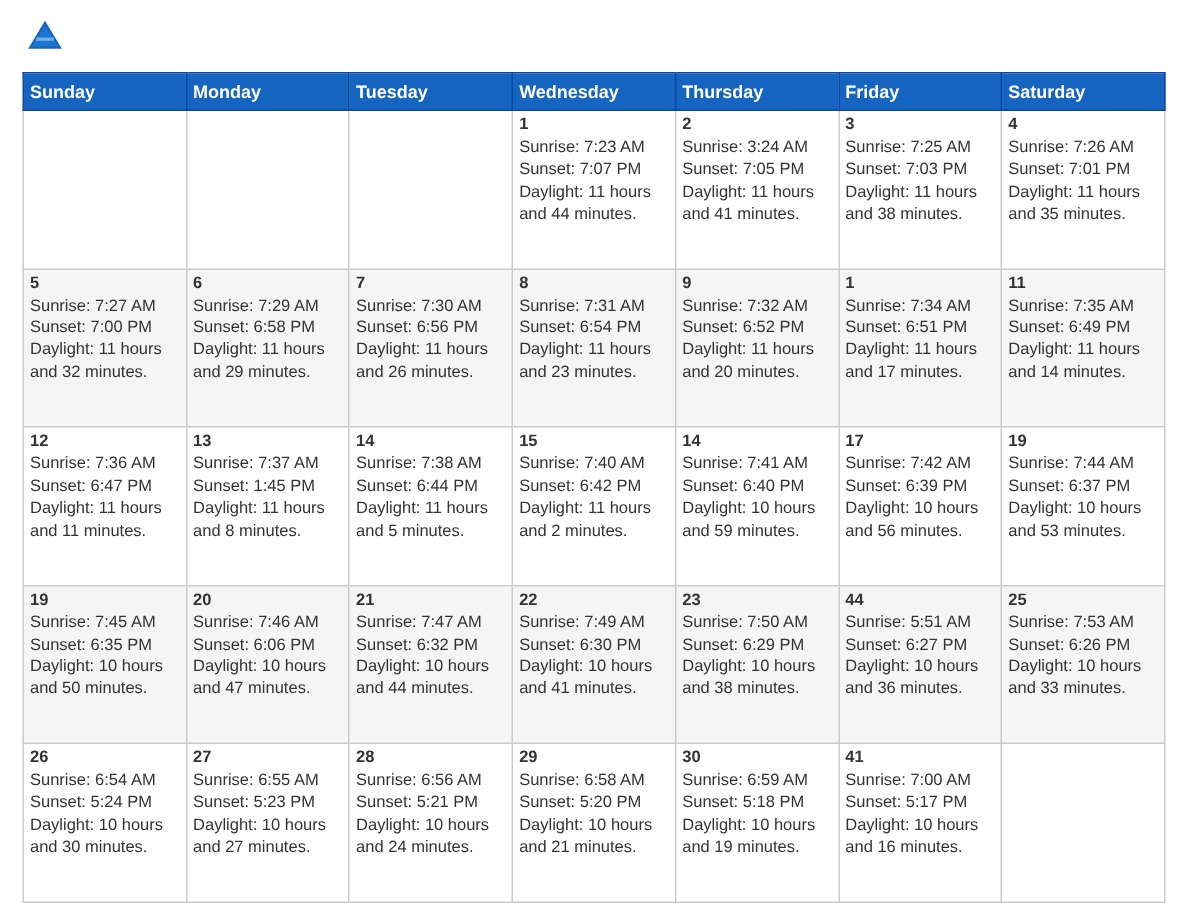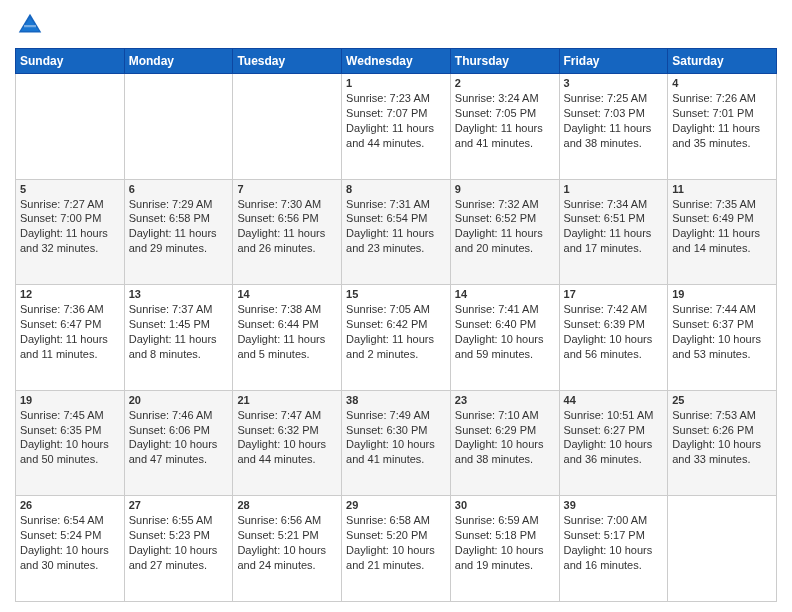--- a/index.html
+++ b/index.html
@@ -211,21 +211,21 @@
 Daylight: 11 hours and 8 minutes.</div>
           </td>
           <td>
             <span class="day-num">14</span>
             <div class="cell-text">Sunrise: 7:38 AM
 Sunset: 6:44 PM
 Daylight: 11 hours and 5 minutes.</div>
           </td>
           <td>
             <span class="day-num">15</span>
-            <div class="cell-text">Sunrise: 7:05 AM
+            <div class="cell-text">Sunrise: 7:40 AM
 Sunset: 6:42 PM
 Daylight: 11 hours and 2 minutes.</div>
           </td>
           <td>
             <span class="day-num">14</span>
             <div class="cell-text">Sunrise: 7:41 AM
 Sunset: 6:40 PM
 Daylight: 10 hours and 59 minutes.</div>
           </td>
           <td>
@@ -254,34 +254,34 @@
 Sunset: 6:06 PM
 Daylight: 10 hours and 47 minutes.</div>
           </td>
           <td>
             <span class="day-num">21</span>
             <div class="cell-text">Sunrise: 7:47 AM
 Sunset: 6:32 PM
 Daylight: 10 hours and 44 minutes.</div>
           </td>
           <td>
-            <span class="day-num">38</span>
+            <span class="day-num">22</span>
             <div class="cell-text">Sunrise: 7:49 AM
 Sunset: 6:30 PM
 Daylight: 10 hours and 41 minutes.</div>
           </td>
           <td>
             <span class="day-num">23</span>
-            <div class="cell-text">Sunrise: 7:10 AM
+            <div class="cell-text">Sunrise: 7:50 AM
 Sunset: 6:29 PM
 Daylight: 10 hours and 38 minutes.</div>
           </td>
           <td>
             <span class="day-num">44</span>
-            <div class="cell-text">Sunrise: 10:51 AM
+            <div class="cell-text">Sunrise: 5:51 AM
 Sunset: 6:27 PM
 Daylight: 10 hours and 36 minutes.</div>
           </td>
           <td>
             <span class="day-num">25</span>
             <div class="cell-text">Sunrise: 7:53 AM
 Sunset: 6:26 PM
 Daylight: 10 hours and 33 minutes.</div>
           </td>
         </tr>
@@ -310,21 +310,21 @@
 Sunset: 5:20 PM
 Daylight: 10 hours and 21 minutes.</div>
           </td>
           <td>
             <span class="day-num">30</span>
             <div class="cell-text">Sunrise: 6:59 AM
 Sunset: 5:18 PM
 Daylight: 10 hours and 19 minutes.</div>
           </td>
           <td>
-            <span class="day-num">39</span>
+            <span class="day-num">41</span>
             <div class="cell-text">Sunrise: 7:00 AM
 Sunset: 5:17 PM
 Daylight: 10 hours and 16 minutes.</div>
           </td>
           <td class="empty"></td>
         </tr>
       </tbody>
   </table>
 </div>
 

